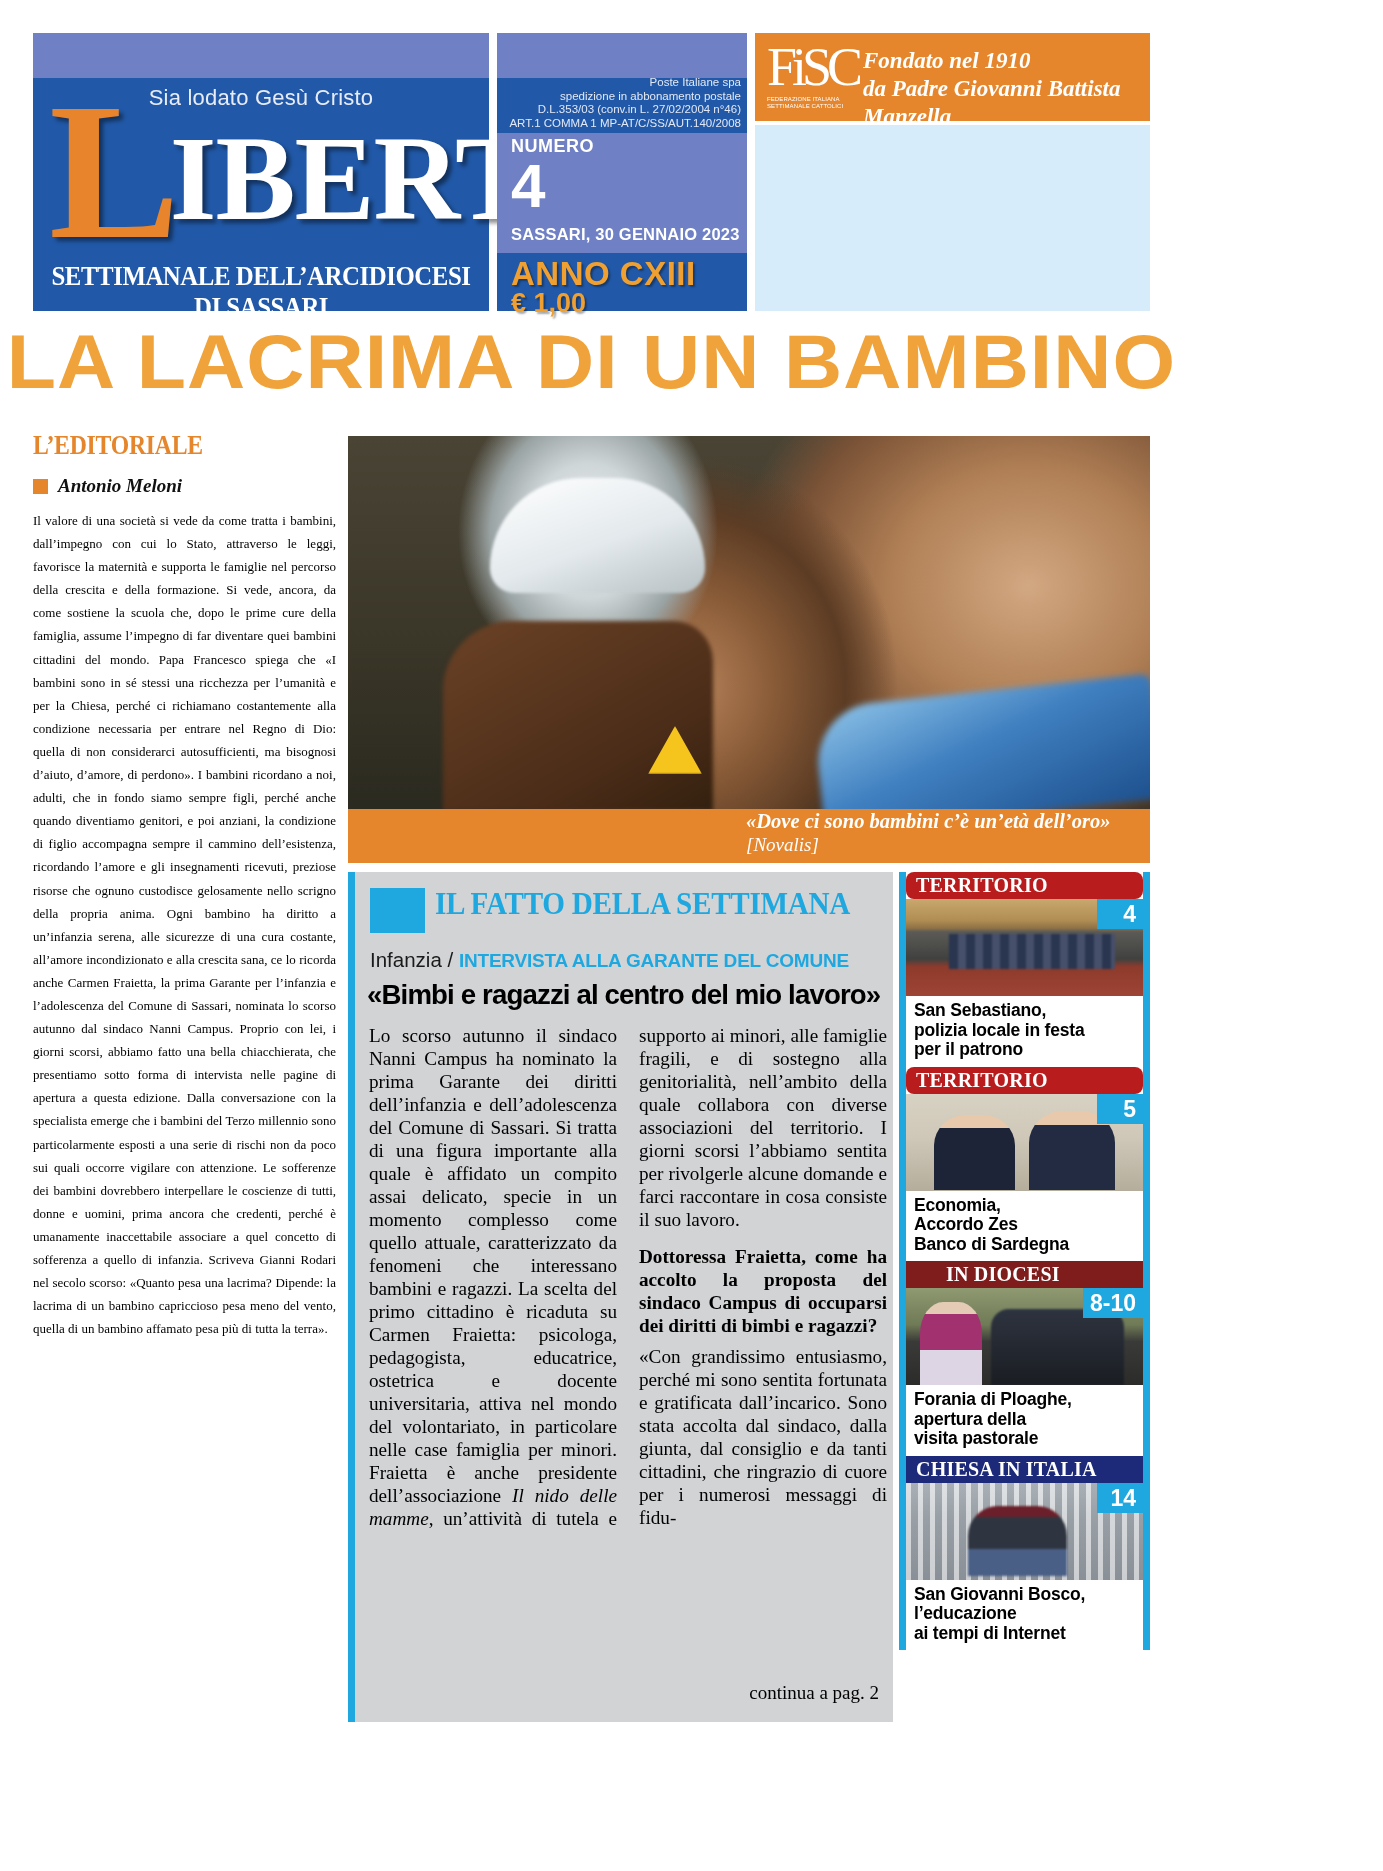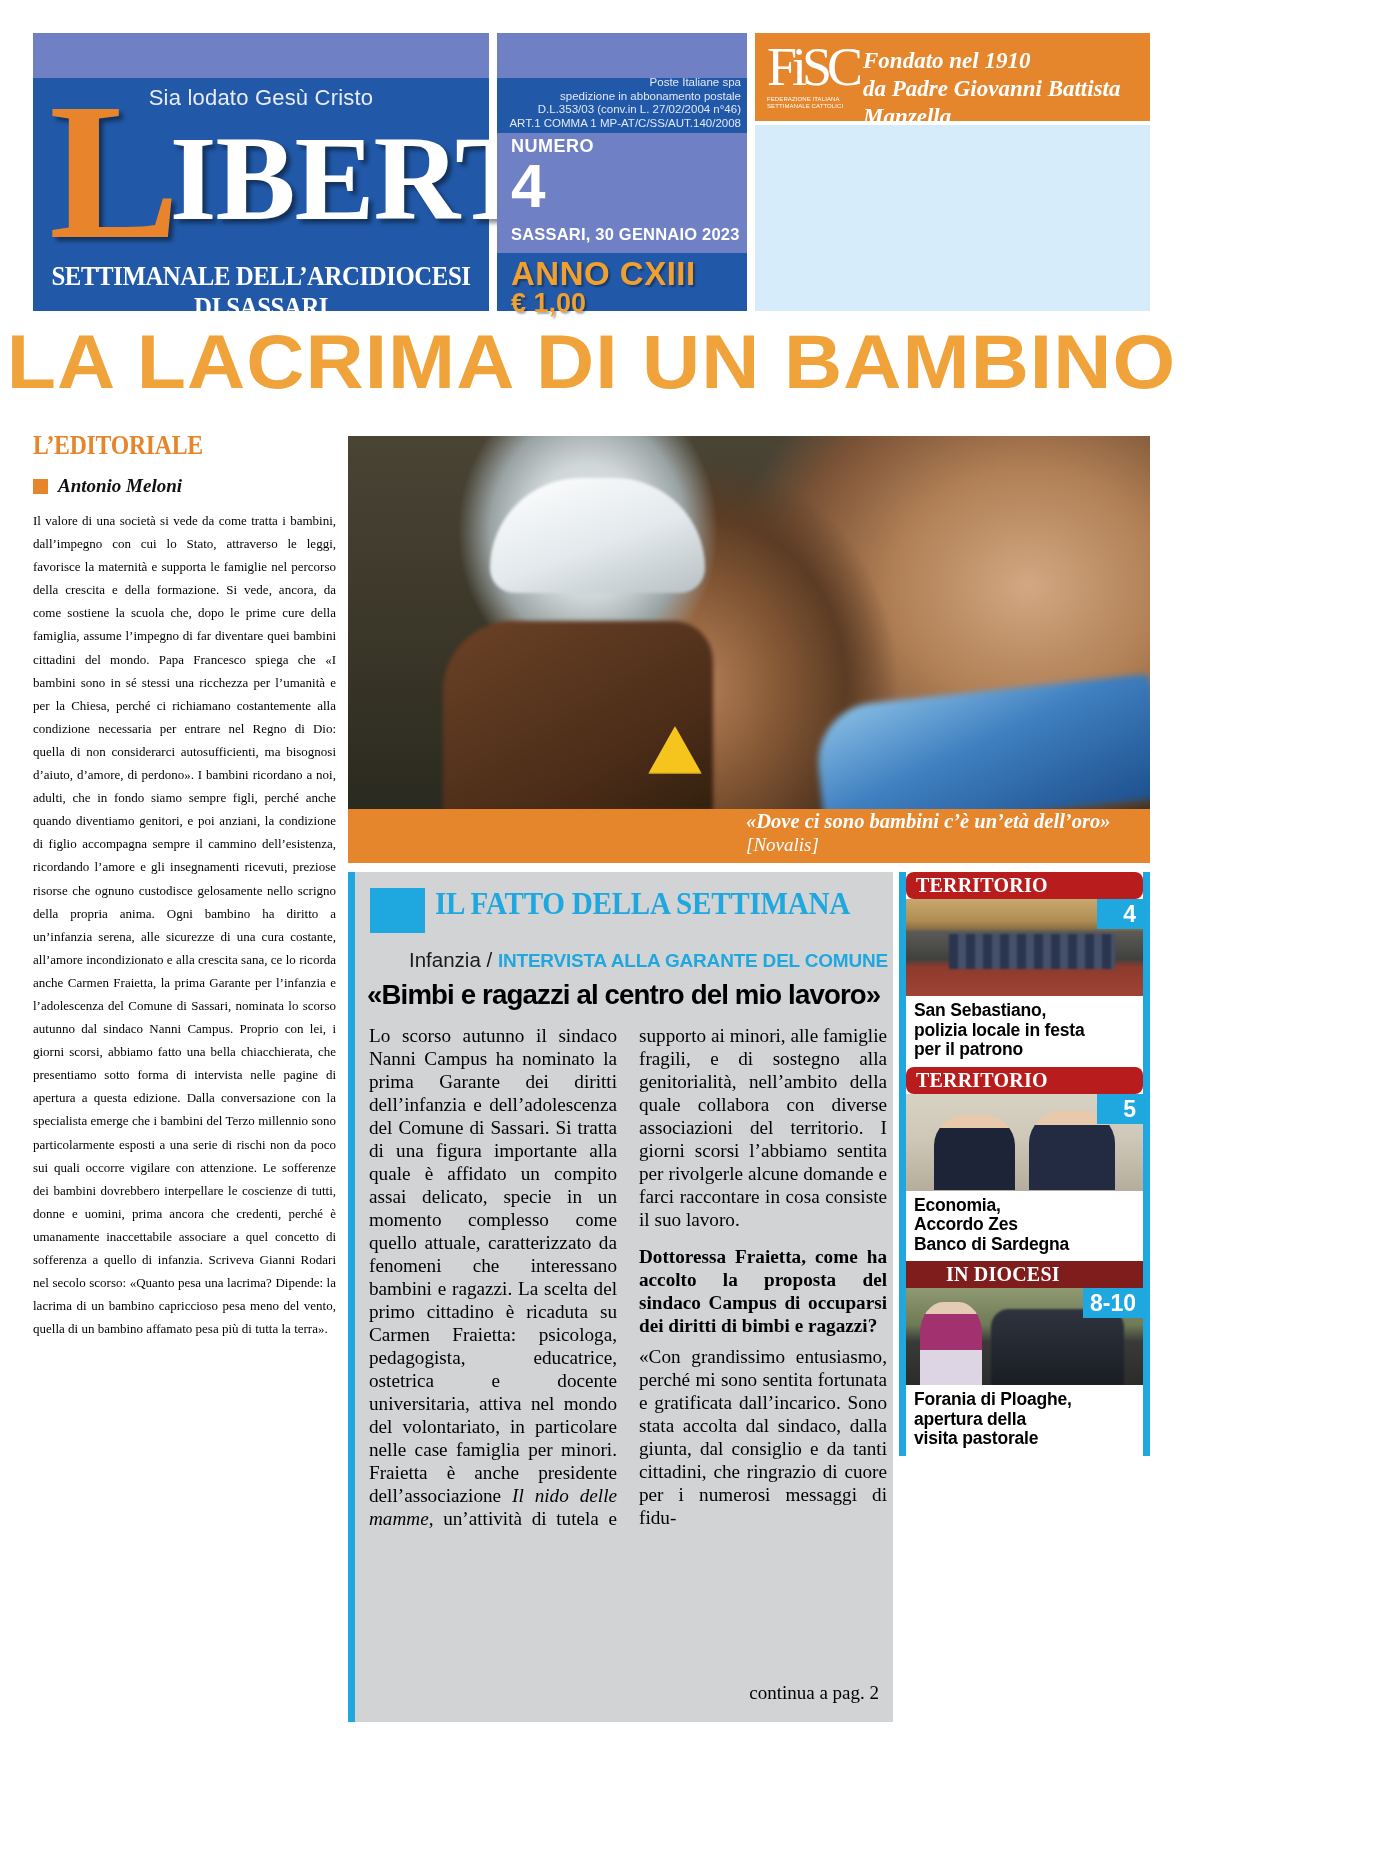--- a/index.html
+++ b/index.html
@@ -398,21 +398,20 @@
     position: absolute;
     left: 15px; top: 76px;
     width: 520px;
     font-size: 20px;
     white-space: nowrap;
   }
   .fatto-kicker .k1 {
     font-family: "Liberation Sans", sans-serif;
     color: #1a1a1a;
     font-size: 20.5px;
-    margin-left: 39px;
   }
   .fatto-kicker .k2 {
     font-family: "Liberation Sans", sans-serif;
     font-weight: bold;
     color: #1fa8e0;
     font-size: 19px;
     letter-spacing: -0.2px;
   }
   .fatto-deck {
     position: absolute;
@@ -683,16 +682,24 @@
 
     <div class="sb-item">
       <div class="sb-label red">IN DIOCESI</div>
       <div class="sb-photo">
         <div class="ph-bishop"></div>
         <div class="sb-page">8-10</div>
       </div>
       <div class="sb-text">Forania di Ploaghe,<br>apertura della<br>visita pastorale</div>
     </div>
 
+    <div class="sb-item">
+      <div class="sb-label navy">CHIESA IN ITALIA</div>
+      <div class="sb-photo">
+        <div class="ph-bench"></div>
+        <div class="sb-page">14</div>
+      </div>
+      <div class="sb-text">San Giovanni Bosco,<br>l’educazione<br>ai tempi di Internet</div>
+    </div>
 
   </div>
 
 </div>
 
 </body></html>

